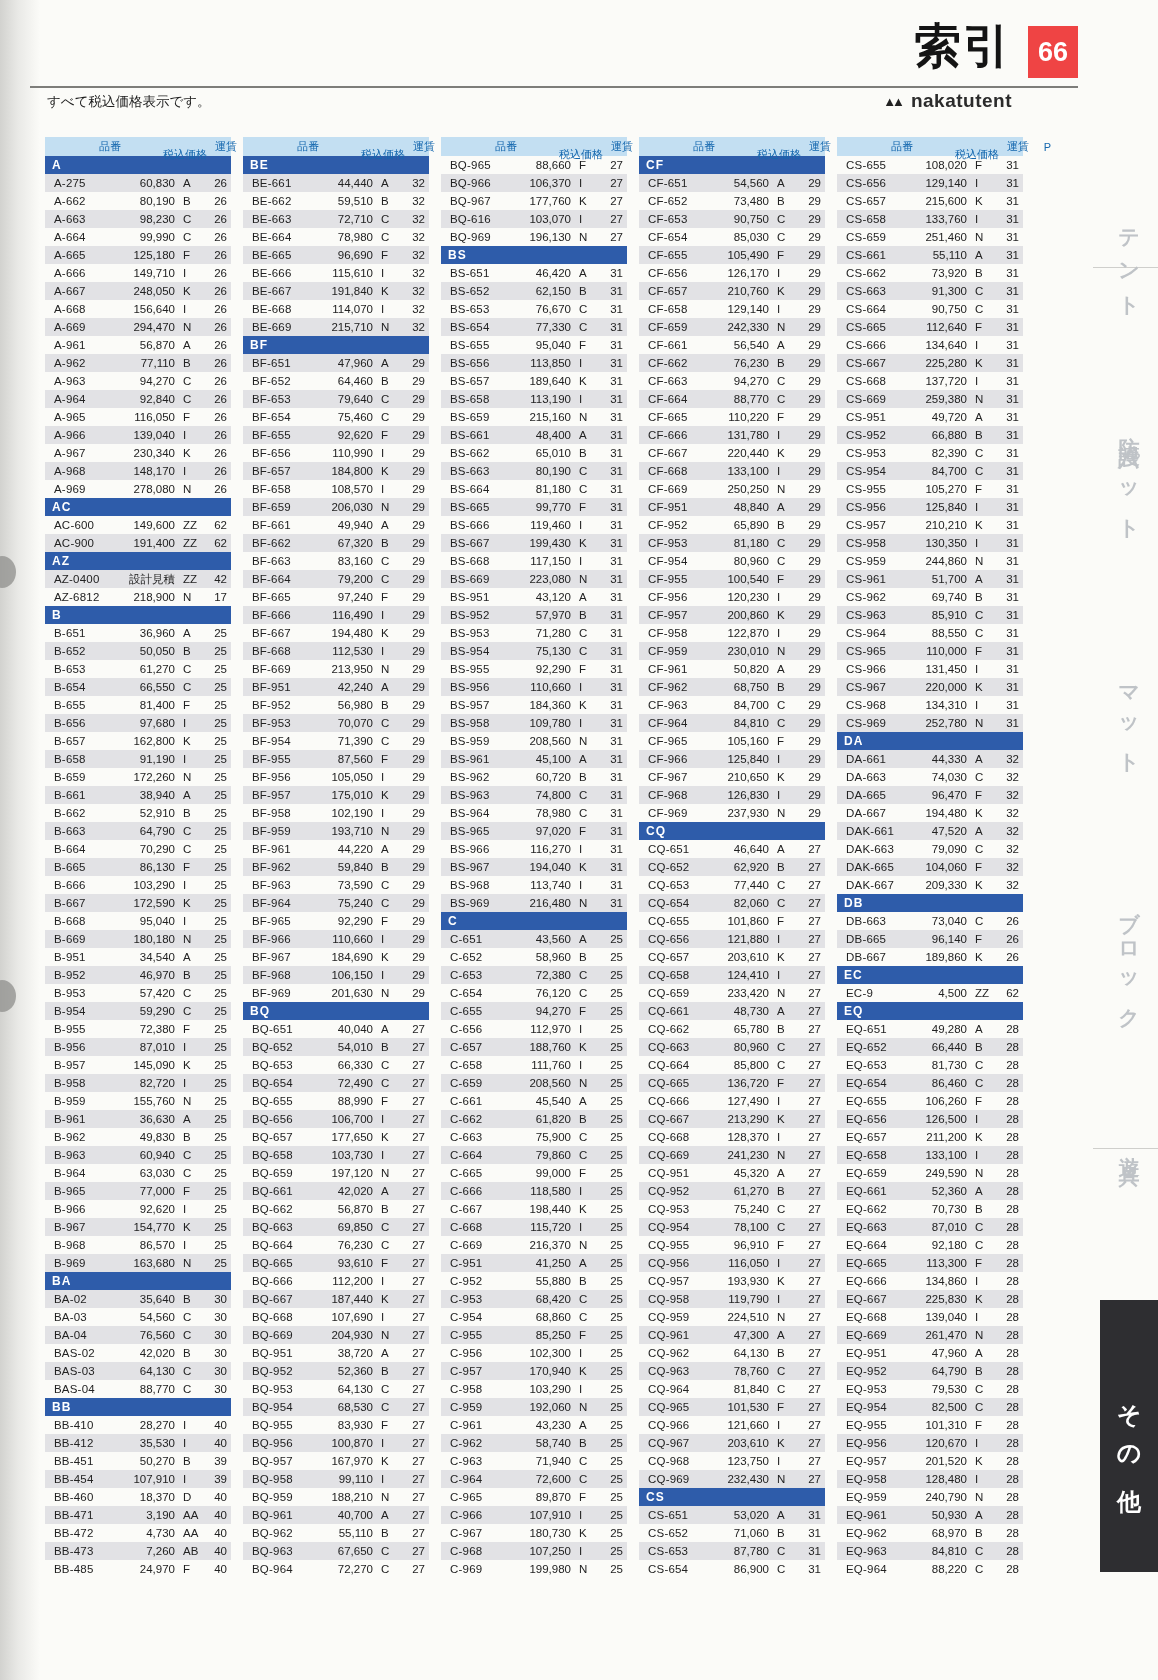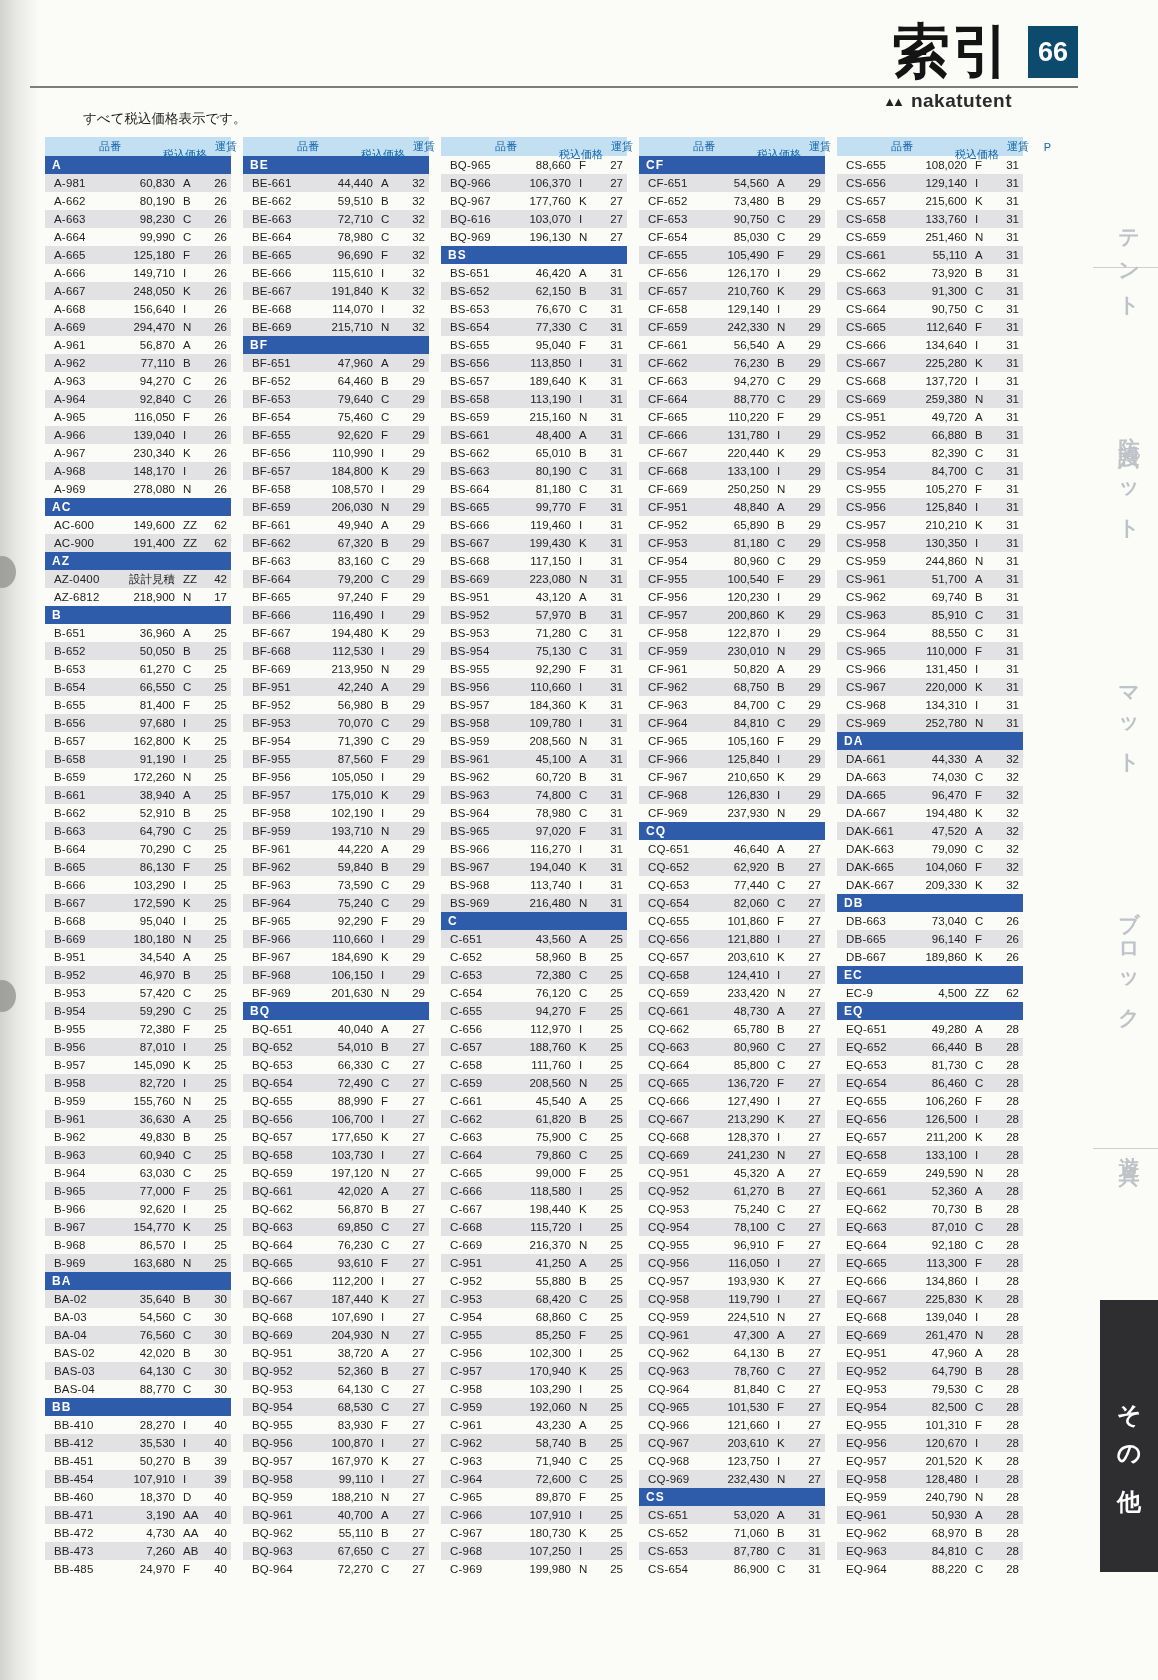--- a/index.html
+++ b/index.html
@@ -9,27 +9,27 @@
     font-family:"Liberation Sans","DejaVu Sans",sans-serif;
     color:#222;
   }
   .scan-edge{position:absolute;left:0;top:0;width:40px;height:1680px;
     background:linear-gradient(90deg,#d2d2cf 0%,#e9e9e6 45%,rgba(251,251,248,0) 100%);}
   .hole{position:absolute;left:-12px;width:28px;height:32px;border-radius:50%;
     background:#8f8f8c;opacity:.75;}
   .hole.h1{top:556px;} .hole.h2{top:980px;}
 
   
-  .page-title{position:absolute;top:22px;right:146px;font-size:58px;font-weight:800;
+  .page-title{position:absolute;top:22px;right:146px;font-size:47px;font-weight:800;
     color:#141414;letter-spacing:2px;line-height:1;}
-  .page-tab{position:absolute;top:26px;left:1028px;width:50px;height:52px;background:#0c4a6e;
+  .page-tab{position:absolute;top:26px;left:1028px;width:50px;height:52px;background:#ef4444;
     color:#fff;display:flex;align-items:center;justify-content:center;
     font-size:27px;font-weight:700;}
   .hrule{position:absolute;top:86px;left:30px;width:1048px;height:2px;background:#7d7d7a;}
-  .tax-note{position:absolute;top:110px;left:47px;font-size:13.5px;color:#1d1d1d;margin-left:36px;}
+  .tax-note{position:absolute;top:93px;left:47px;font-size:13.5px;color:#1d1d1d;}
   .brand{position:absolute;top:90px;right:146px;font-size:19px;color:#2b2b2b;
     display:flex;align-items:center;gap:4px;font-weight:600;letter-spacing:.5px;}
   .brand .mark{font-size:13px;letter-spacing:-4px;margin-right:6px;color:#222;}
 
   
   .idx-col{position:absolute;top:137px;width:186px;}
   .col-head{height:19px;background:#c3dff2;color:#1467ae;font-size:11px;
     display:flex;align-items:center;padding-left:45px;}
   .rows > div{height:18px;display:flex;align-items:center;font-size:11.5px;}
   .rows > div:nth-child(even){background:#e2e2e5;}
@@ -72,21 +72,21 @@
     <div class="idx-col" style="left: 45px;">
       <div class="col-head">
         <span class="code">品番</span>
         <span class="price">税込価格</span>
         <span class="ship">運賃</span>
         <span class="pg">P</span>
       </div>
       <div class="rows">
         <div class="sec">A</div>
         <div>
-          <span class="code">A-981</span>
+          <span class="code">A-275</span>
           <span class="price">60,830</span>
           <span class="ship">A</span>
           <span class="pg">26</span>
         </div>
         <div>
           <span class="code">A-662</span>
           <span class="price">80,190</span>
           <span class="ship">B</span>
           <span class="pg">26</span>
         </div>

